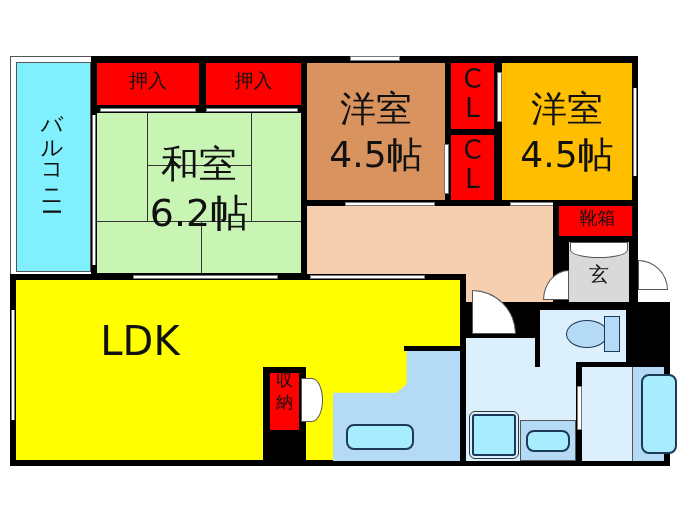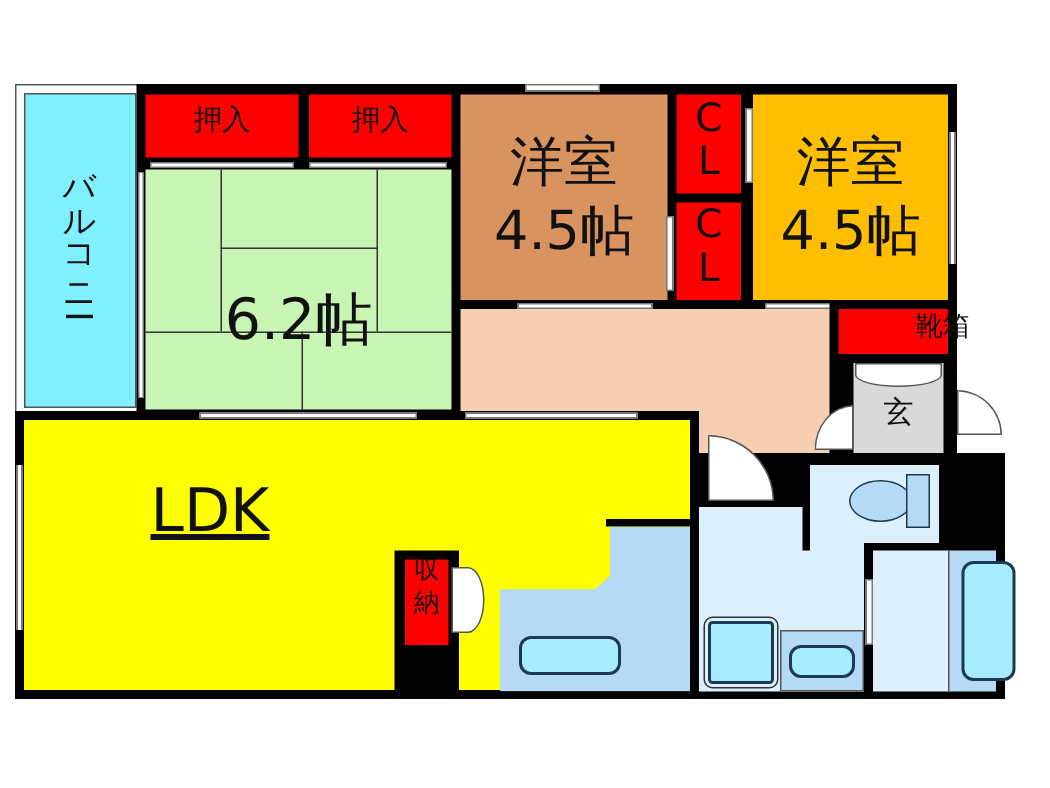--- a/index.html
+++ b/index.html
@@ -30,20 +30,21 @@
   <div class="abs win" style="left:100px;top:108px;width:96px;height:4px;"></div>
   <div class="abs win" style="left:206px;top:108px;width:92px;height:4px;"></div>
 
   <div class="abs" style="left:97px;top:113px;width:204px;height:160px;background:#c8f5b4;">
     <div class="abs" style="left:50px;top:0;width:1px;height:108px;background:#333;"></div>
     <div class="abs" style="left:154px;top:0;width:1px;height:108px;background:#333;"></div>
     <div class="abs" style="left:50px;top:52px;width:105px;height:1px;background:#333;"></div>
     <div class="abs" style="left:0;top:108px;width:204px;height:1px;background:#333;"></div>
     <div class="abs" style="left:104px;top:108px;width:1px;height:52px;background:#333;"></div>
   </div>
+  <div class="abs label" style="left:97px;top:145px;width:204px;font-size:38px;">和室</div>
   <div class="abs label" style="left:97px;top:194px;width:204px;font-size:38px;">6.2帖</div>
   <div class="abs winv" style="left:92px;top:115px;width:4px;height:150px;"></div>
 
   <div class="abs" style="left:307px;top:63px;width:138px;height:137px;background:#d9935f;"></div>
   <div class="abs win" style="left:350px;top:56px;width:50px;height:5px;"></div>
   <div class="abs label" style="left:307px;top:90px;width:138px;font-size:36px;">洋室</div>
   <div class="abs label" style="left:307px;top:136px;width:138px;font-size:36px;">4.5帖</div>
 
   <div class="abs" style="left:451px;top:63px;width:43px;height:66px;background:#ff0000;"></div>
   <div class="abs label" style="left:451px;top:66px;width:43px;font-size:26px;">C</div>
@@ -59,33 +60,33 @@
   <div class="abs label" style="left:502px;top:90px;width:130px;font-size:36px;">洋室</div>
   <div class="abs label" style="left:502px;top:136px;width:130px;font-size:36px;">4.5帖</div>
 
   <div class="abs" style="left:307px;top:206px;width:249px;height:72px;background:#f5cfb0;"></div>
   <div class="abs" style="left:462px;top:270px;width:104px;height:80px;background:#f5cfb0;"></div>
   <div class="abs win" style="left:345px;top:202px;width:90px;height:4px;"></div>
   <div class="abs win" style="left:510px;top:202px;width:84px;height:4px;"></div>
 
   <div class="abs wall" style="left:553px;top:200px;width:85px;height:110px;"></div>
   <div class="abs" style="left:559px;top:206px;width:73px;height:30px;background:#ff0000;"></div>
-  <div class="abs label" style="left:592px;top:209px;width:73px;font-size:18px;">靴箱</div>
+  <div class="abs label" style="left:561px;top:209px;width:73px;font-size:18px;">靴箱</div>
   <div class="abs" style="left:569px;top:242px;width:60px;height:60px;background:#d9d9d9;"></div>
   <div class="abs" style="left:570px;top:242px;width:58px;height:16px;background:#fff;border:1px solid #555;border-radius:0 0 50% 50%;"></div>
   <div class="abs label" style="left:569px;top:264px;width:60px;font-size:20px;">玄</div>
   <div class="abs" style="left:638px;top:260px;width:30px;height:30px;background:#fff;border:1px solid #555;border-radius:0 100% 0 0;"></div>
   <div class="abs" style="left:543px;top:270px;width:26px;height:30px;background:#fff;border:1px solid #555;border-radius:100% 0 0 0;"></div>
 
   <div class="abs wall" style="left:10px;top:274px;width:456px;height:192px;"></div>
   <div class="abs" style="left:16px;top:280px;width:444px;height:180px;background:#ffff00;"></div>
   <div class="abs winv" style="left:11px;top:310px;width:4px;height:110px;"></div>
   <div class="abs win" style="left:133px;top:275px;width:145px;height:4px;"></div>
   <div class="abs win" style="left:310px;top:275px;width:115px;height:4px;"></div>
-  <div class="abs label" style="left:70px;top:320px;width:140px;font-size:40px;text-decoration:underline;">LDK</div>
+  <div class="abs label" style="left:70px;top:320px;width:140px;font-size:40px;">LDK</div>
 
   <div class="abs wall" style="left:263px;top:367px;width:43px;height:94px;"></div>
   <div class="abs" style="left:270px;top:373px;width:29px;height:57px;background:#ff0000;"></div>
   <div class="abs label" style="left:270px;top:372px;width:29px;font-size:17px;">収</div>
   <div class="abs label" style="left:270px;top:394px;width:29px;font-size:17px;">納</div>
   <div class="abs" style="left:301px;top:378px;width:22px;height:44px;background:#fff;border:1px solid #555;border-radius:0 50% 50% 0;"></div>
 
   <div class="abs wall" style="left:404px;top:346px;width:56px;height:5px;"></div>
   <div class="abs" style="left:333px;top:351px;width:127px;height:110px;background:#b4daf5;clip-path:polygon(58% 0,100% 0,100% 100%,0 100%,0 38%,50% 38%,58% 30%);"></div>
   <div class="abs fix" style="left:346px;top:424px;width:68px;height:26px;"></div>

